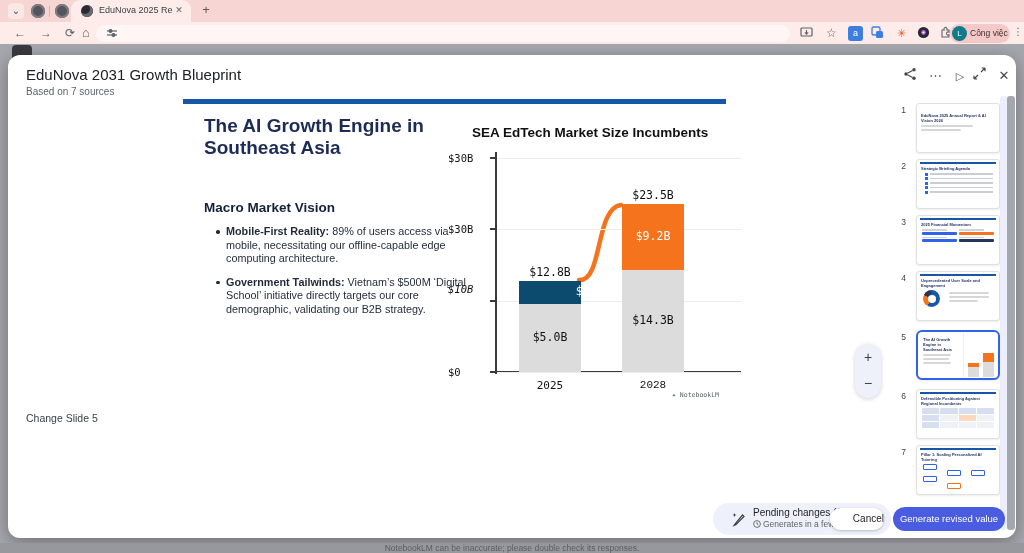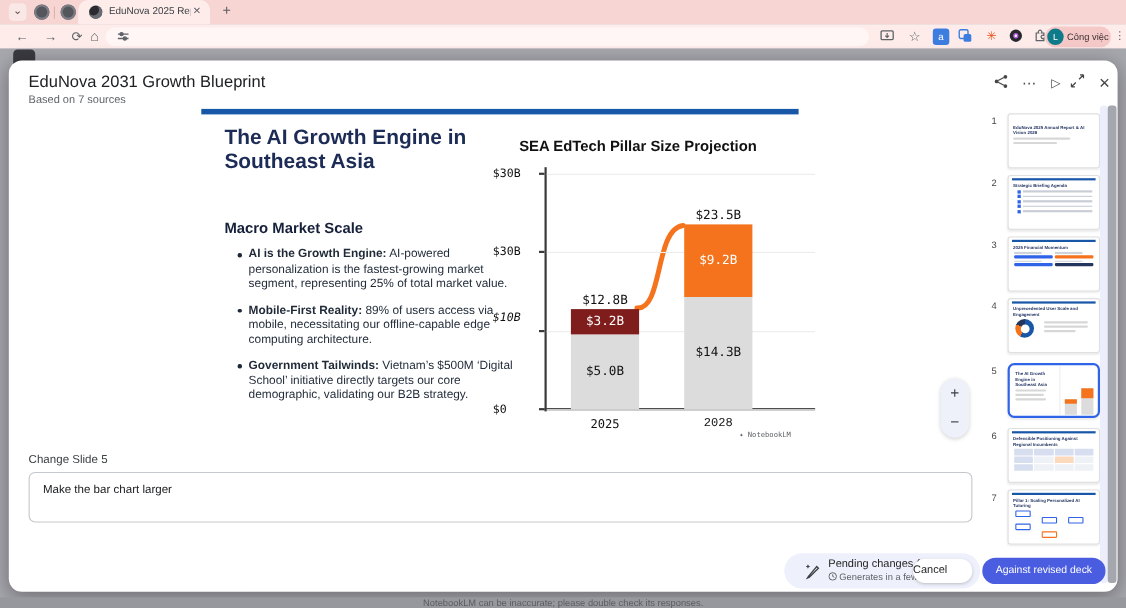--- a/index.html
+++ b/index.html
@@ -116,21 +116,21 @@
   .change-input { position:absolute; left:18px; top:374px; width:858px; height:46px; border:1px solid #c4c7cc;
                   border-radius:6px; padding:9px 12px; font-size:10.5px; color:#202124; resize:none;
                   font-family:"Liberation Sans", sans-serif; outline:none; background:#fff; }
   .pending-pill { position:absolute; left:705px; top:448px; width:178px; height:32px; border-radius:16px;
                   background:#eef0fb; }
   .pending-text { position:absolute; left:40px; top:4px; }
   .pending-l1 { font-size:10px; color:#1f1f1f; white-space:nowrap; }
   .pending-l2 { font-size:8.5px; color:#5f6368; white-space:nowrap; margin-top:1px; display:flex; align-items:center; gap:2px; }
   .cancel-btn { position:absolute; left:822px; top:453px; width:54px; height:22px; border-radius:11px;
                 background:#fff; box-shadow:0 1px 3px rgba(0,0,0,.22); font-size:10px; color:#1f1f1f;
-                text-align:left; line-height:22px; }
+                text-align:right; line-height:22px; }
   .generate-btn { position:absolute; left:885px; top:452px; width:112px; height:24px; border-radius:12px;
                   background:#4a5de0; color:#fff; font-size:9.5px; text-align:center; line-height:24px; }
   .scroll-track { position:absolute; left:992px; top:41px; width:7px; height:434px; background:#eceefb; border-radius:3px; }
   .scroll-thumb { position:absolute; left:999px; top:41px; width:8px; height:434px; background:#a5a7af; border-radius:3px; }
 
   .footer-band { position:absolute; left:0; top:543px; width:1024px; height:10px; background:#97979e; }
   .footer-text { position:absolute; left:0; top:543px; width:1024px; text-align:center; font-size:8.5px;
                  color:#5c5c63; line-height:10px; white-space:nowrap; }
   svg { display:block; }
 </style>
@@ -229,28 +229,27 @@
           <g stroke="#444746" stroke-width="1.2" fill="none">
             <path d="M8 5 L12 1 M12 1 h-3.2 M12 1 v3.2"></path>
             <path d="M5 8 L1 12 M1 12 h3.2 M1 12 v-3.2"></path>
           </g>
         </svg>
     </div>
     <div class="hdr-ic" style="left:987px">✕</div>
 
     <div class="slide-bar"></div>
     <div class="slide-title">The AI Growth Engine in Southeast Asia</div>
-    <div class="slide-h2">Macro Market Scale</div>
+    <div class="slide-h2">Macro Market Vision</div>
     <ul class="bullets" id="bullets">
-        <li><b>AI is the Growth Engine:</b> AI-powered personalization is the fastest-growing market segment, representing 25% of total market value.</li>
         <li><b>Mobile-First Reality:</b> 89% of users access via mobile, necessitating our offline-capable edge computing architecture.</li>
         <li><b>Government Tailwinds:</b> Vietnam’s $500M ‘Digital School’ initiative directly targets our core demographic, validating our B2B strategy.</li>
       </ul>
 
-    <div class="chart-title">SEA EdTech Pillar Size Projection</div>
+    <div class="chart-title">SEA EdTech Market Size Incumbents</div>
     <div class="plot" id="plot">
       <div class="yaxis"></div>
       <div class="xaxis"></div>
       <svg class="curve-svg" width="244" height="214">
         <path d="M 82 122 C 106 124, 98 50, 124 47" fill="none" stroke="#f4731c" stroke-width="4.5" stroke-linecap="round"></path>
       </svg>
     <div class="gridline" style="top: 214px;"></div>
         <div class="ytick mono" style="top: 214px;">$0</div>
         <div class="tickmark" style="top: 214px;"></div>
         <div class="gridline" style="top: 142.667px;"></div>
@@ -258,21 +257,21 @@
         <div class="tickmark" style="top: 142.667px;"></div>
         <div class="gridline" style="top: 71.3333px;"></div>
         <div class="ytick mono" style="top: 71.3333px;">$30B</div>
         <div class="tickmark" style="top: 71.3333px;"></div>
         <div class="gridline" style="top: 0px;"></div>
         <div class="ytick mono" style="top: 0px;">$30B</div>
         <div class="tickmark" style="top: 0px;"></div>
         <div class="bar-seg" style="left: 22px; width: 62px; top: 145.52px; height: 68.48px; background: rgb(220, 220, 220);">
           <div class="seg-label mono" style="top: 26.24px; color: rgb(17, 17, 17);">$5.0B</div>
         </div>
-        <div class="bar-seg" style="left: 22px; width: 62px; top: 122.693px; height: 22.8267px; background: #7f1d1d;">
+        <div class="bar-seg" style="left: 22px; width: 62px; top: 122.693px; height: 22.8267px; background: #0c4a6e; padding-left: 43px;">
           <div class="seg-label mono" style="top: 3.41333px; color: rgb(255, 255, 255);">$3.2B</div>
         </div>
         <div class="total-label mono" style="left: 22px; width: 62px; top: 106.693px;">$12.8B</div>
         <div class="xlabel mono" style="left: 22px;">2025</div>
         <div class="bar-seg" style="left: 125px; width: 62px; top: 111.993px; height: 102.007px; background: rgb(220, 220, 220);">
           <div class="seg-label mono" style="top: 43.0033px; color: rgb(17, 17, 17);">$14.3B</div>
         </div>
         <div class="bar-seg" style="left: 125px; width: 62px; top: 46.3667px; height: 65.6267px; background: rgb(244, 115, 28);">
           <div class="seg-label mono" style="top: 24.8133px; color: rgb(255, 255, 255);">$9.2B</div>
         </div>
@@ -404,39 +403,38 @@
             <div class="flowbox" style="left:30px;top:8px;width:14px;height:6px"></div>
             <div class="flowbox" style="left:54px;top:8px;width:14px;height:6px"></div>
             <div class="flowbox org" style="left:30px;top:21px;width:14px;height:6px"></div>
           </div>
         </div>
       </div>
     <div class="scroll-track"></div>
     <div class="scroll-thumb"></div>
 
     <div class="change-label">Change Slide 5</div>
-    <textarea class="change-input" style="">Make the bar chart larger</textarea>
 
     <div class="pending-pill">
       <svg style="position:absolute;left:18px;top:8px" width="16" height="16" viewBox="0 0 16 16">
         <path d="M4 13 L3 14.5 4.8 13.8 13 5.5 11.5 4 Z" fill="none" stroke="#3c4043" stroke-width="1.2"></path>
         <path d="M3.5 2 l.6 1.4 L5.5 4 l-1.4.6 L3.5 6 l-.6-1.4 L1.5 4 l1.4-.6 Z" fill="#3c4043"></path>
       </svg>
       <div class="pending-text">
         <div class="pending-l1"><span>Pending changes (1)</span> <svg width="8" height="6" viewBox="0 0 8 6" style="display:inline">
               <path d="M1 1.5 L4 4.5 L7 1.5" fill="none" stroke="#3c4043" stroke-width="1.2"></path>
             </svg></div>
         <div class="pending-l2">
           <svg width="8" height="8" viewBox="0 0 8 8">
               <circle cx="4" cy="4" r="3.4" fill="none" stroke="#5f6368" stroke-width="0.9"></circle>
               <path d="M4 2.2 V4 L5.4 4.8" fill="none" stroke="#5f6368" stroke-width="0.9"></path>
             </svg>
           <span>Generates in a few minutes</span>
         </div>
       </div>
     </div>
     <div class="cancel-btn">Cancel</div>
-    <div class="generate-btn">Against revised deck</div>
+    <div class="generate-btn">Generate revised value</div>
   </div>
 
   <div class="footer-band"></div>
   <div class="footer-text">NotebookLM can be inaccurate; please double check its responses.</div>
 </div>
 
 </body></html>

